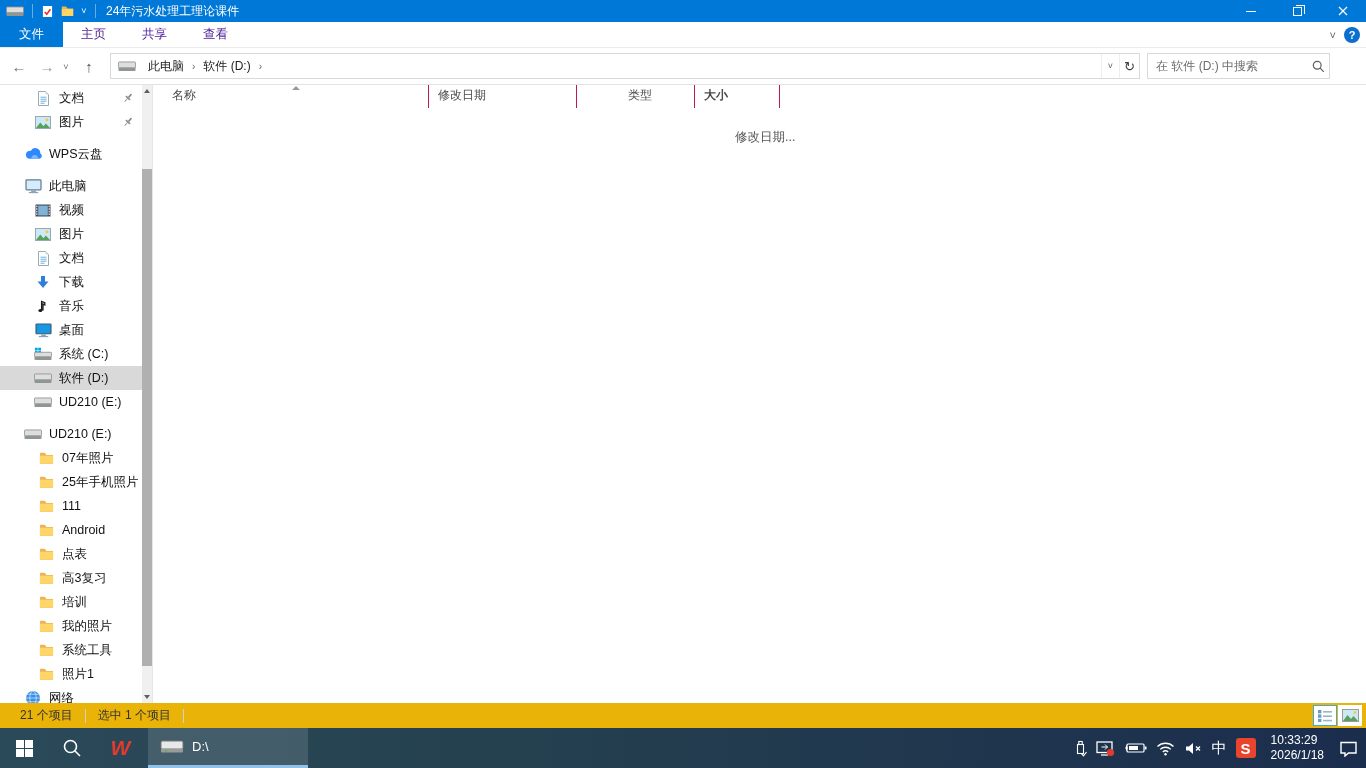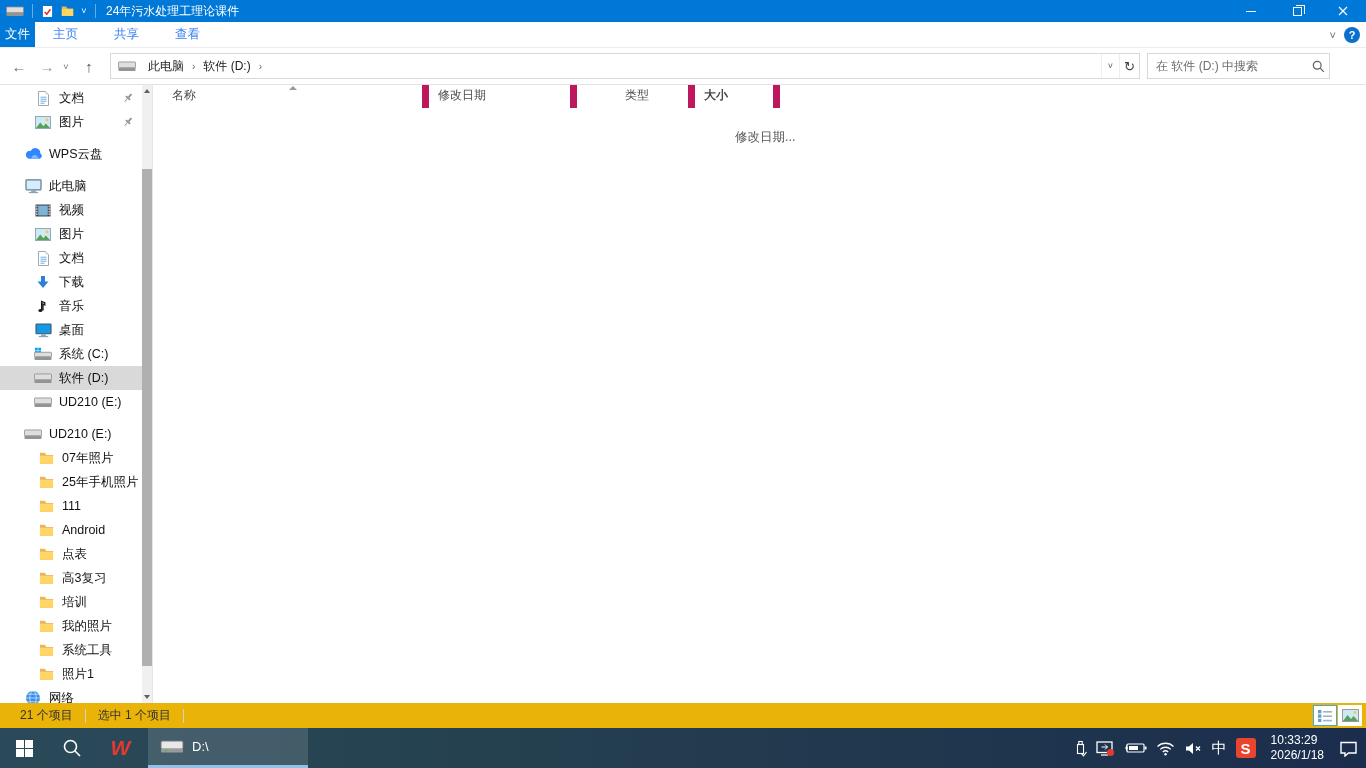--- a/index.html
+++ b/index.html
@@ -16,22 +16,22 @@
   .title-text { margin-left:6px; font-size:12px; white-space:nowrap; }
   .wincontrols { position:absolute; right:0; top:0; height:22px; display:flex; }
   .wc { width:46px; height:22px; display:flex; align-items:center; justify-content:center; }
   .wc-min i { display:block; width:10px; height:1px; background:#fff; }
   .wc-max i { display:block; width:9px; height:9px; border:1px solid #fff; position:relative; }
   .wc-max i:before { content:""; position:absolute; left:2px; top:-3px; width:8px; height:8px; border:1px solid #fff; border-bottom:none; border-left:none; }
   .wc-close svg { display:block; }
 
   
   .ribbon { position:absolute; top:22px; left:0; width:1366px; height:26px; background:#fff; border-bottom:1px solid #ececec; display:flex; align-items:stretch; }
-  .tab-file { width:35px; background:#0078d7; color:#fff; display:flex; align-items:center; justify-content:center; font-size:12.5px; }
-  .rtab { padding:0 18px; display:flex; align-items:center; color:#3b82f6; font-size:12.5px; }
+  .tab-file { width:63px; background:#0078d7; color:#fff; display:flex; align-items:center; justify-content:center; font-size:12.5px; }
+  .rtab { padding:0 18px; display:flex; align-items:center; color:#4c1d95; font-size:12.5px; }
   .ribbon-right { position:absolute; right:6px; top:0; height:26px; display:flex; align-items:center; gap:8px; }
   .rib-chev { color:#666; font-size:11px; }
   .helpbtn { width:16px; height:16px; border-radius:50%; background:#0b6fce; color:#fff; font-size:11px; font-weight:bold; display:flex; align-items:center; justify-content:center; }
 
   
   .toolbar { position:absolute; top:48px; left:0; width:1366px; height:37px; background:#fff; border-bottom:1px solid #e3e3e3; }
   .navbtn { position:absolute; top:0; height:37px; display:flex; align-items:center; justify-content:center; color:#6e6e6e; font-size:15px; }
   .nav-back { left:6px; width:26px; }
   .nav-fwd { left:34px; width:26px; color:#9a9a9a; }
   .nav-recent { left:58px; width:16px; font-size:9px; }
@@ -62,21 +62,21 @@
   .spin { position:absolute; right:8px; top:6px; width:12px; height:12px; }
   .sidescroll { position:absolute; left:142px; top:0; width:10px; height:618px; background:#f0f0f0; }
   .ss-arrow { position:absolute; left:0; width:10px; height:12px; display:flex; align-items:center; justify-content:center; }
   .ss-arrow.up { top:0; } .ss-arrow.down { bottom:0; }
   .tri-up { width:0; height:0; border-left:3px solid transparent; border-right:3px solid transparent; border-bottom:4px solid #606060; }
   .tri-down { width:0; height:0; border-left:3px solid transparent; border-right:3px solid transparent; border-top:4px solid #606060; }
   .ss-thumb { position:absolute; left:0; top:84px; width:10px; height:497px; background:#b0b0b0; }
 
   .content { position:absolute; left:152px; top:0; width:1214px; height:618px; border-left:1px solid #e6e6e6; }
   .colheaders { position:absolute; left:10px; top:0; height:23px; display:flex; }
-  .colh { position:relative; display:flex; align-items:flex-end; padding:0 0 4px 9px; color:#4a4a4a; border-right:7px solid #be185d; font-size:12px; }
+  .colh { position:relative; display:flex; align-items:flex-end; padding:0 0 4px 9px; color:#4a4a4a; border-right:1px solid #be185d; font-size:12px; }
   .sortmark { position:absolute; top:1px; left:50%; margin-left:-4px; width:0; height:0; border-left:4px solid transparent; border-right:4px solid transparent; border-bottom:4px solid #9a9a9a; }
   .working { position:absolute; left:582px; top:44px; color:#555; font-size:12.5px; }
 
   
   .statusbar { position:absolute; top:703px; left:0; width:1366px; height:25px; background:#eab308; display:flex; align-items:center; color:#333; }
   .sb-item { padding:0 12px 0 20px; }
   .sb-item2 { padding:0 12px; }
   .sb-sep { width:1px; height:14px; background:#d0d0d0; }
   .viewtoggles { position:absolute; right:4px; top:2px; display:flex; gap:1px; }
   .vt { width:24px; height:21px; display:flex; align-items:center; justify-content:center; border:1px solid transparent; background:#fff; }

